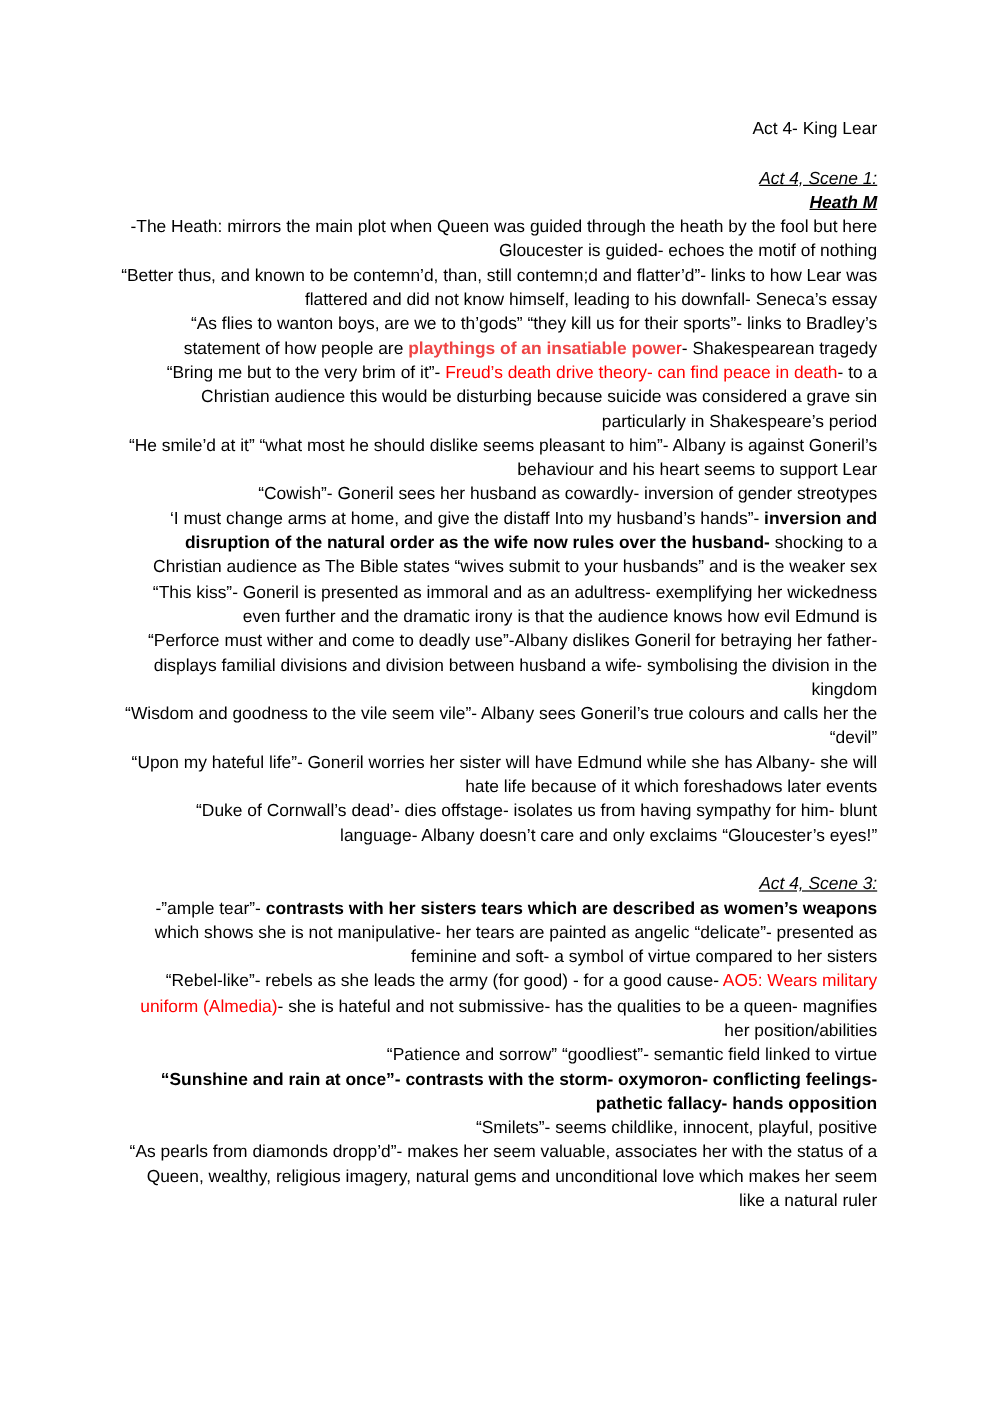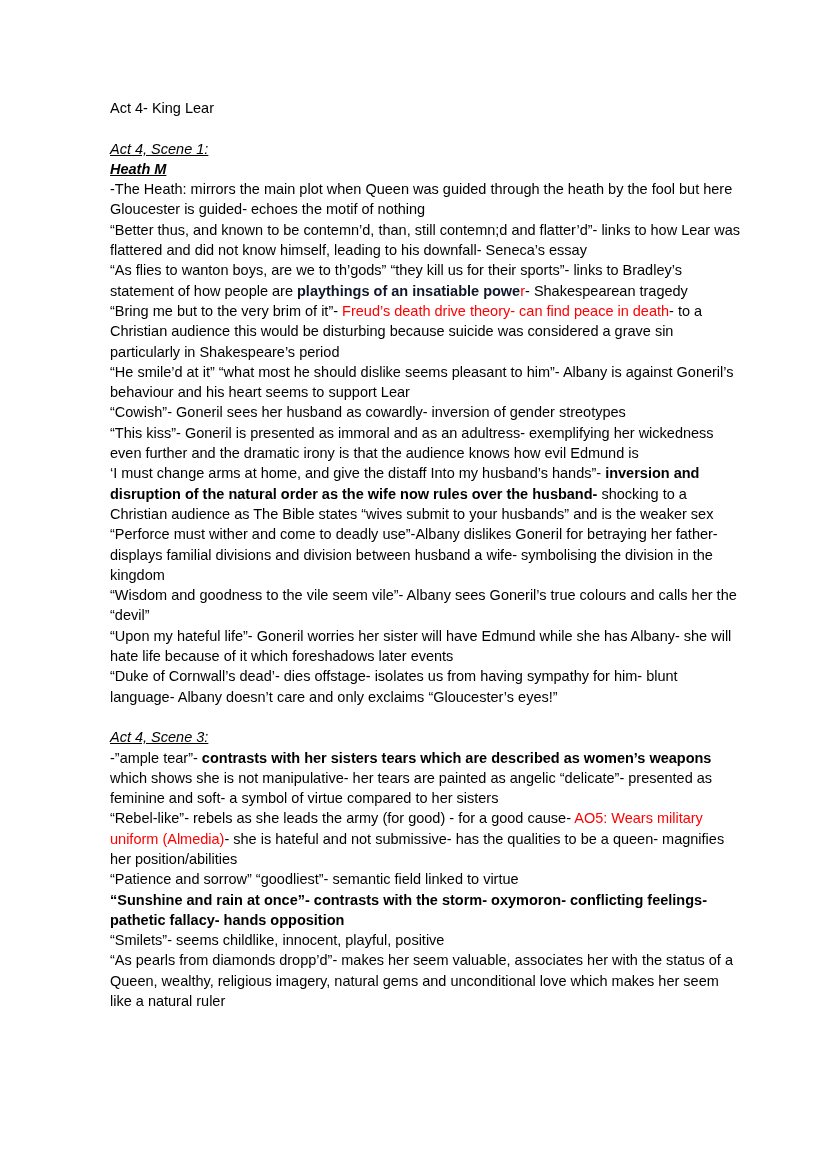--- a/index.html
+++ b/index.html
@@ -10,60 +10,61 @@
   .page {
     position: relative;
     width: 828px;
     height: 1169px;
     background: #ffffff;
     overflow: hidden;
     font-family: "Liberation Sans", "DejaVu Sans", sans-serif;
   }
   .content {
     position: absolute;
-    left: 110px;
+    left: 99px;
     top: 98px;
     width: 632px;
     color: #000000;
+    text-align: right;
   }
   p.line {
     margin: 0;
     padding: 0;
     font-size: 14.5px;
     line-height: 20.3px;
     min-height: 20.3px;
     color: #000000;
     word-wrap: break-word;
   }
   p.blank { min-height: 20.3px; }
   .seg-n  { }
   .seg-b  { font-weight: bold; }
   .seg-r  { color: #ff0000; }
-  .seg-rb { color: #0f172a; font-weight: bold; }
+  .seg-rb { color: #ef4444; font-weight: bold; }
   .seg-u  { text-decoration: underline; font-style: italic; }
   .seg-biu { font-weight: bold; font-style: italic; text-decoration: underline; }
 </style>
 </head>
 <body>
 
 <div class="page">
   <div class="content">
     <p class="line">Act 4- King Lear</p>
     <p class="line blank"></p>
     <div id="paragraphs">
         <p class="line"><span class="seg-u">Act 4, Scene 1:</span></p>
         <p class="line"><span class="seg-biu">Heath M</span></p>
         <p class="line"><span class="seg-n">-The Heath: mirrors the main plot when Queen was guided through the heath by the fool but here Gloucester is guided- echoes the motif of nothing</span></p>
         <p class="line"><span class="seg-n">“Better thus, and known to be contemn’d, than, still contemn;d and flatter’d”- links to how Lear was flattered and did not know himself, leading to his downfall- Seneca’s essay</span></p>
         <p class="line"><span class="seg-n">“As flies to wanton boys, are we to th’gods” “they kill us for their sports”- links to Bradley’s statement of how people are </span><span class="seg-rb">playthings of an insatiable powe</span><span class="seg-r">r</span><span class="seg-n">- Shakespearean tragedy</span></p>
         <p class="line"><span class="seg-n">“Bring me but to the very brim of it”- </span><span class="seg-r">Freud’s death drive theory- can find peace in death</span><span class="seg-n">- to a Christian audience this would be disturbing because suicide was considered a grave sin particularly in Shakespeare’s period</span></p>
         <p class="line"><span class="seg-n">“He smile’d at it” “what most he should dislike seems pleasant to him”- Albany is against Goneril’s behaviour and his heart seems to support Lear</span></p>
         <p class="line"><span class="seg-n">“Cowish”- Goneril sees her husband as cowardly- inversion of gender streotypes</span></p>
+        <p class="line"><span class="seg-n">‘I must change arms at home, and give the distaff Into my husband’s hands”- </span><span class="seg-b">inversion and disruption of the natural order as the wife now rules over the husband-</span><span class="seg-n"> shocking to a Christian audience as The Bible states “wives submit to your husbands” and is the weaker sex</span></p>
         <p class="line"><span class="seg-n">“This kiss”- Goneril is presented as immoral and as an adultress- exemplifying her wickedness even further and the dramatic irony is that the audience knows how evil Edmund is</span></p>
-        <p class="line"><span class="seg-n">‘I must change arms at home, and give the distaff Into my husband’s hands”- </span><span class="seg-b">inversion and disruption of the natural order as the wife now rules over the husband-</span><span class="seg-n"> shocking to a Christian audience as The Bible states “wives submit to your husbands” and is the weaker sex</span></p>
         <p class="line"><span class="seg-n">“Perforce must wither and come to deadly use”-Albany dislikes Goneril for betraying her father- displays familial divisions and division between husband a wife- symbolising the division in the kingdom</span></p>
         <p class="line"><span class="seg-n">“Wisdom and goodness to the vile seem vile”- Albany sees Goneril’s true colours and calls her the “devil”</span></p>
         <p class="line"><span class="seg-n">“Upon my hateful life”- Goneril worries her sister will have Edmund while she has Albany- she will hate life because of it which foreshadows later events</span></p>
         <p class="line"><span class="seg-n">“Duke of Cornwall’s dead’- dies offstage- isolates us from having sympathy for him- blunt language- Albany doesn’t care and only exclaims “Gloucester’s eyes!”</span></p>
         <p class="line blank"></p>
         <p class="line"><span class="seg-u">Act 4, Scene 3:</span></p>
         <p class="line"><span class="seg-n">-”ample tear”- </span><span class="seg-b">contrasts with her sisters tears which are described as women’s weapons</span><span class="seg-n"> which shows she is not manipulative- her tears are painted as angelic “delicate”- presented as feminine and soft- a symbol of virtue compared to her sisters</span></p>
         <p class="line"><span class="seg-n">“Rebel-like”- rebels as she leads the army (for good) - for a good cause- </span><span class="seg-r">AO5: Wears military uniform (Almedia)</span><span class="seg-n">- she is hateful and not submissive- has the qualities to be a queen- magnifies her position/abilities</span></p>
         <p class="line"><span class="seg-n">“Patience and sorrow” “goodliest”- semantic field linked to virtue</span></p>
         <p class="line"><span class="seg-b">“Sunshine and rain at once”- contrasts with the storm- oxymoron- conflicting feelings- pathetic fallacy- hands opposition</span></p>

